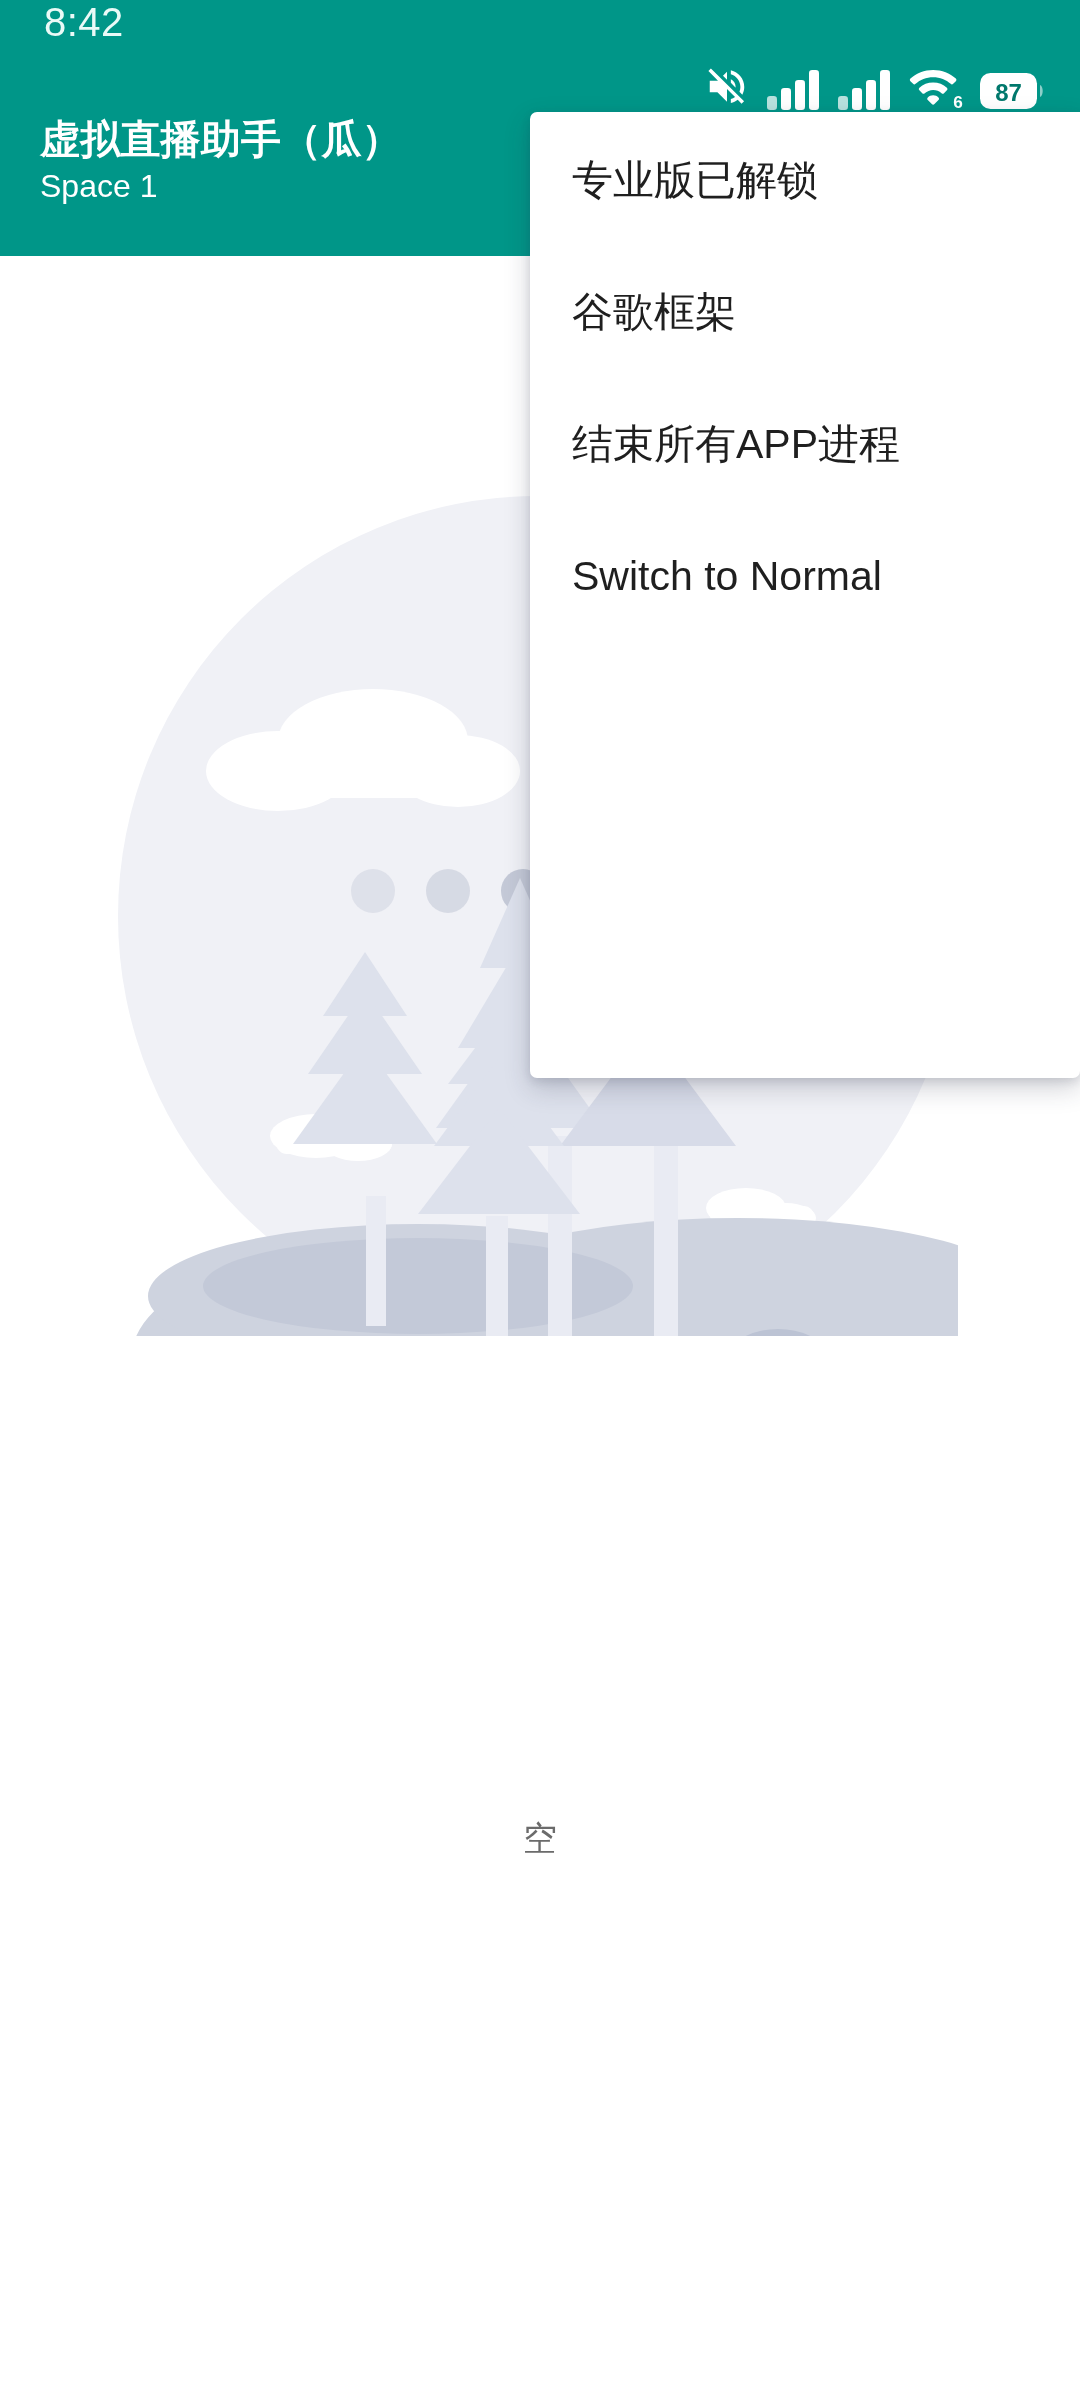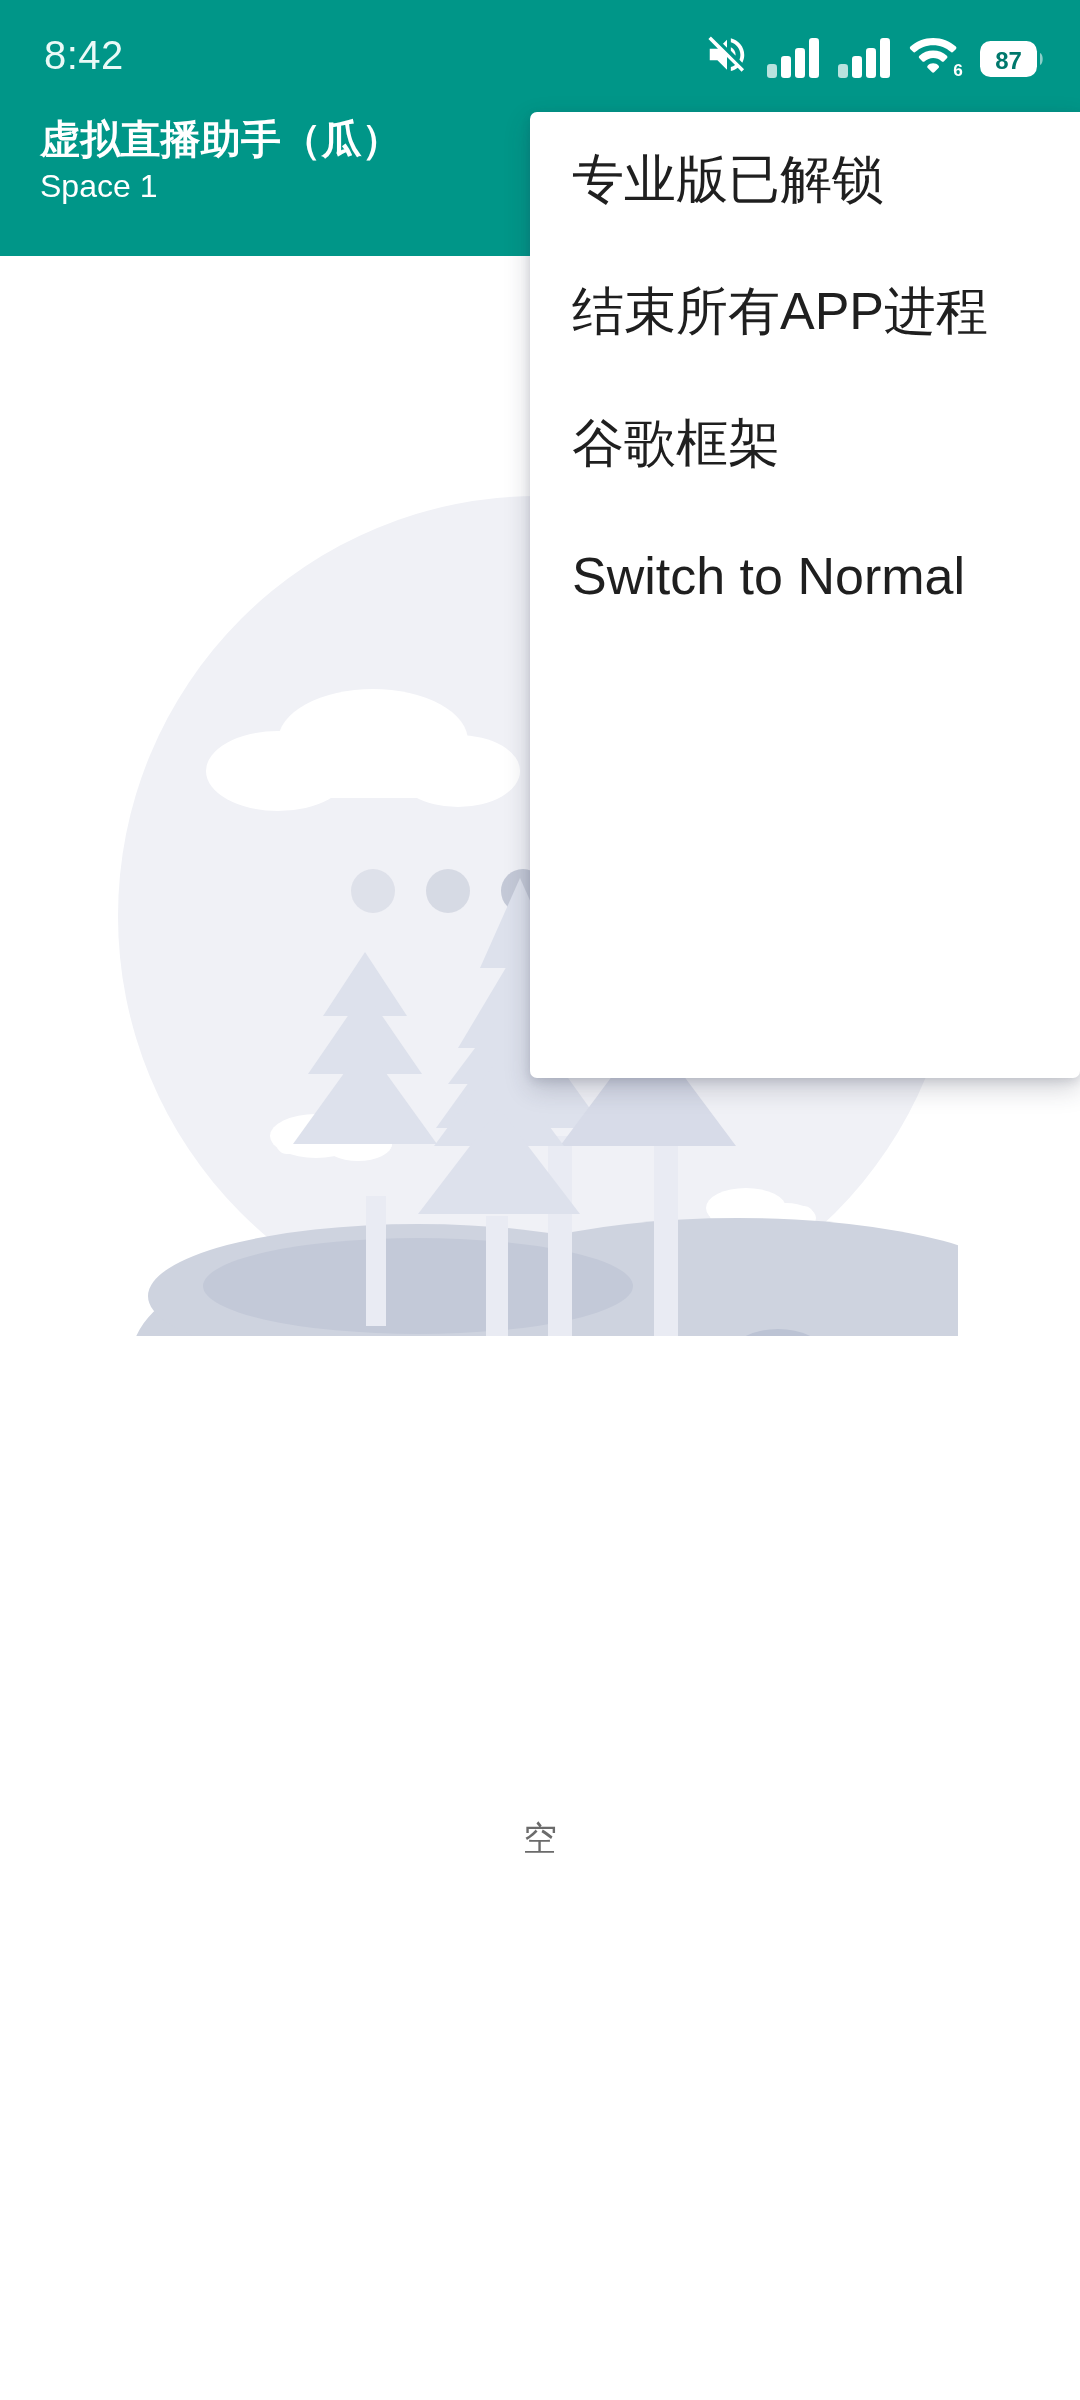--- a/index.html
+++ b/index.html
@@ -8,21 +8,21 @@
     background:#ffffff;
     font-family:"Liberation Sans","DejaVu Sans",sans-serif;
     overflow:hidden;
   }
   #screen { position:relative; width:1080px; height:2400px; background:#ffffff; }
 
   
   #statusbar{
     position:absolute; left:0; top:0; width:1080px; height:110px;
     background:#009688; color:#ffffff;
-    display:flex; align-items:center; justify-content:space-between;
+    display:flex; justify-content:space-between;
     padding:0 34px 0 44px;
   }
   #clock{ font-size:40px; font-weight:400; letter-spacing:.5px; color:#eafaf7; }
   #sysicons{ display:flex; align-items:flex-end; gap:17px; }
   .svgicon{ display:block; }
 
   
   #appbar{
     position:absolute; left:0; top:110px; width:1080px; height:146px;
     background:#009688; color:#ffffff; padding:6px 0 0 40px;
@@ -46,21 +46,21 @@
 
   
   #menu{
     position:absolute; left:530px; top:112px; width:550px; height:966px;
     background:#ffffff; border-radius:7px 0 7px 7px;
     box-shadow:0 10px 26px rgba(40,45,70,.22), 0 3px 10px rgba(40,45,70,.13);
     overflow:hidden;
   }
   .menu-item{
     height:132px; display:flex; align-items:center;
-    padding-left:42px; font-size:52px; color:#1f1f1f; white-space:nowrap;
+    padding-left:42px; font-size:41px; color:#1f1f1f; white-space:nowrap;
   }
   .menu-item:first-child{ margin-top:2px; }
 </style>
 </head>
 <body>
 
 <div id="screen">
 
   <div id="statusbar">
     <div id="clock">8:42</div>
@@ -188,23 +188,23 @@
 
     <div id="empty-label">空</div>
 
   </div>
 
   <div id="menu">
     <div class="menu-item">
       <span>专业版已解锁</span>
     </div>
     <div class="menu-item">
+      <span>谷歌框架</span>
+    </div>
+    <div class="menu-item">
       <span>结束所有APP进程</span>
     </div>
     <div class="menu-item">
-      <span>谷歌框架</span>
-    </div>
-    <div class="menu-item">
       <span>Switch to Normal</span>
     </div>
   </div>
 
 </div>
 
 </body></html>

